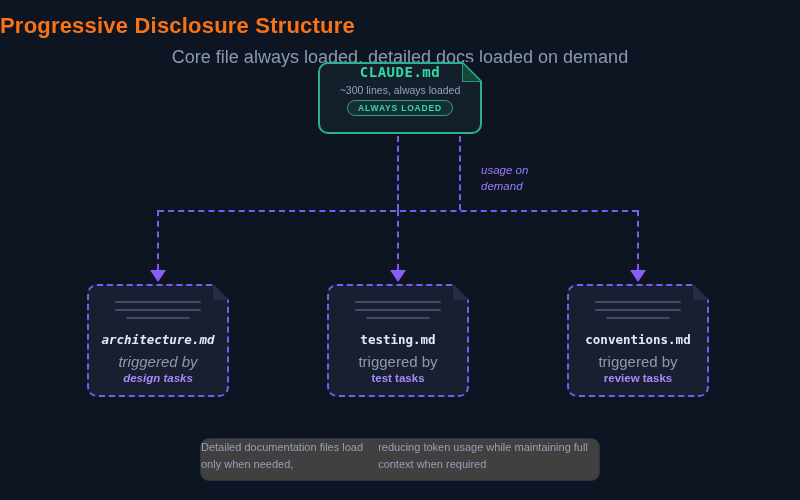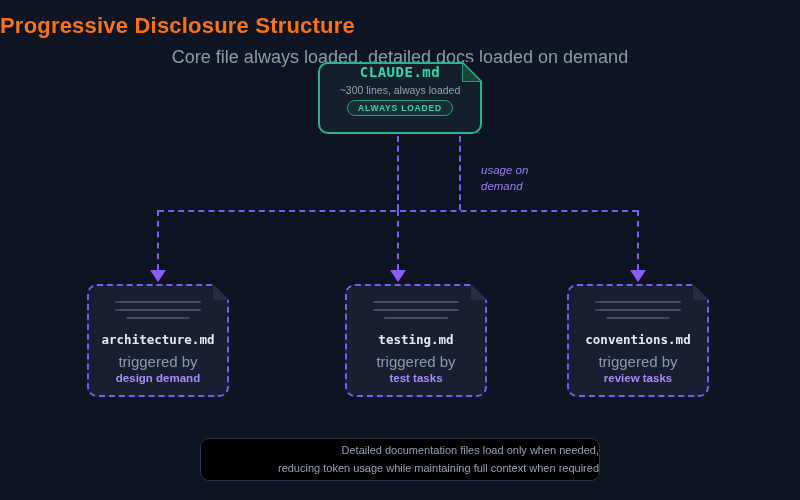--- a/index.html
+++ b/index.html
@@ -32,32 +32,32 @@
   .arrow { position:absolute; width:0; height:0;
     border-left:8px solid transparent; border-right:8px solid transparent;
     border-top:12px solid #8b5cf6; }
   .edge-label { position:absolute; left:481px; top:163px; width:72px;
     color:#9d7bfa; font-size:11.5px; font-style:italic; line-height:1.35; }
 
   
   .child-card { position:absolute; top:284px; width:142px; height:113px;
     background:#171f30; border:2px dashed #7a5cf0; border-radius:10px; box-sizing:border-box;
     text-align:center; padding-top:15px; }
-  .card-left { left:87px; } .card-mid { left:345px; } .card-right { left:567px; }
+  .card-left { left:87px;font-style:italic; } .card-mid { left:327px; } .card-right { left:567px; }
   .doc-line { height:2px; background:#414b68; margin:6px auto 0; border-radius:1px; }
   .w1 { width:86px; margin-top:0; } .w2 { width:86px; } .w3 { width:64px; }
   .child-filename { margin-top:13px; font-family:"DejaVu Sans Mono", monospace;
     font-size:12.5px; font-weight:bold; color:#e5eaf2; }
   .trigger-prefix { margin-top:6px; font-size:15px; color:#8b99ad; }
   .trigger { margin-top:2px; font-size:11.5px; color:#a78bfa; font-weight:bold; }
 
   
   .footer { position:absolute; left:200px; top:438px; width:400px; height:43px;
-    background:#000000; border:1px solid #28344e; border-radius:9px; box-sizing:border-box;
-    display:flex; flex-direction:column; justify-content:center; text-align:right;
+    background:#404040; border:1px solid #28344e; border-radius:9px; box-sizing:border-box;
+    display:flex; flex-direction:row; justify-content:center; text-align:left;
     font-size:11px; color:#93a0b4; line-height:1.55; }
 </style>
 </head>
 <body>
 
 <div class="stage">
 
   <div class="title">Progressive Disclosure Structure</div>
   <div class="subtitle">Core file always loaded, detailed docs loaded on demand</div>
 
@@ -86,21 +86,21 @@
   <div class="child-card card-left">
     <svg class="fold" width="16" height="16">
       <path d="M0 0 L16 0 L16 16 Z" fill="#0d1522"></path>
       <path d="M0 0 L16 16 L0 16 Z" fill="#262c45"></path>
     </svg>
     <div class="doc-line w1"></div>
     <div class="doc-line w2"></div>
     <div class="doc-line w3"></div>
     <div class="child-filename">architecture.md</div>
     <div class="trigger-prefix">triggered by</div>
-    <div class="trigger">design demand</div>
+    <div class="trigger">design tasks</div>
   </div>
 
   <div class="child-card card-mid">
     <svg class="fold" width="16" height="16">
       <path d="M0 0 L16 0 L16 16 Z" fill="#0d1522"></path>
       <path d="M0 0 L16 16 L0 16 Z" fill="#262c45"></path>
     </svg>
     <div class="doc-line w1"></div>
     <div class="doc-line w2"></div>
     <div class="doc-line w3"></div>

